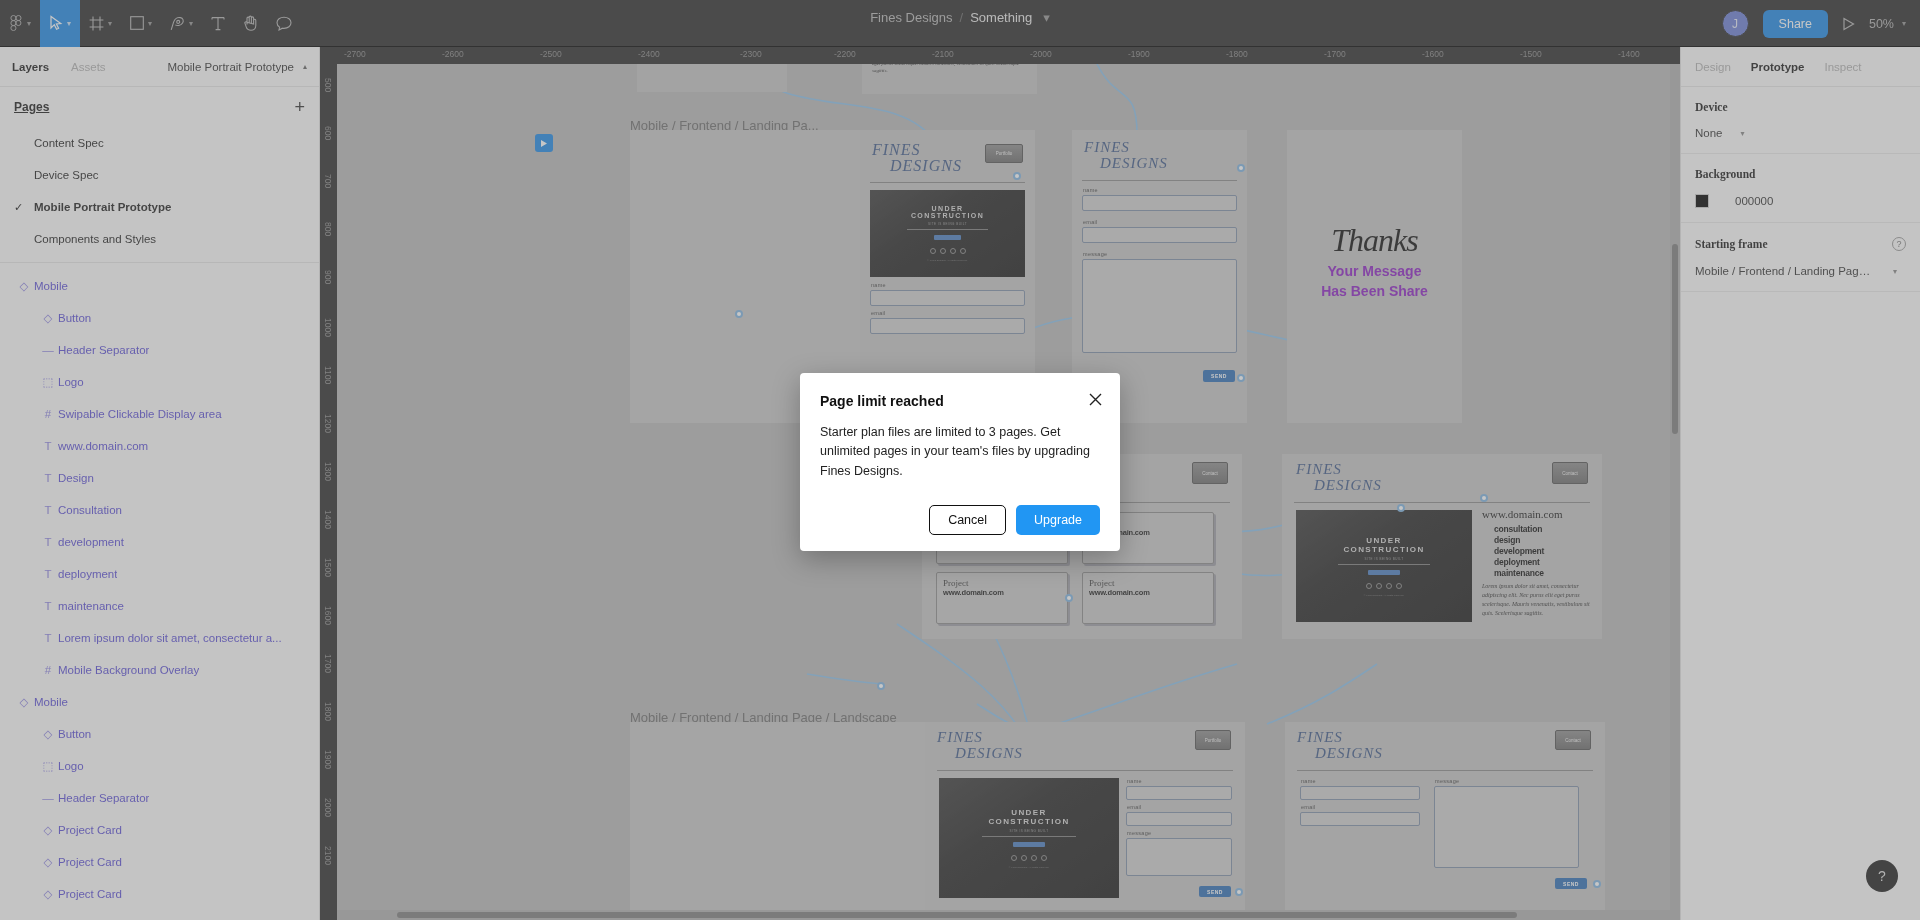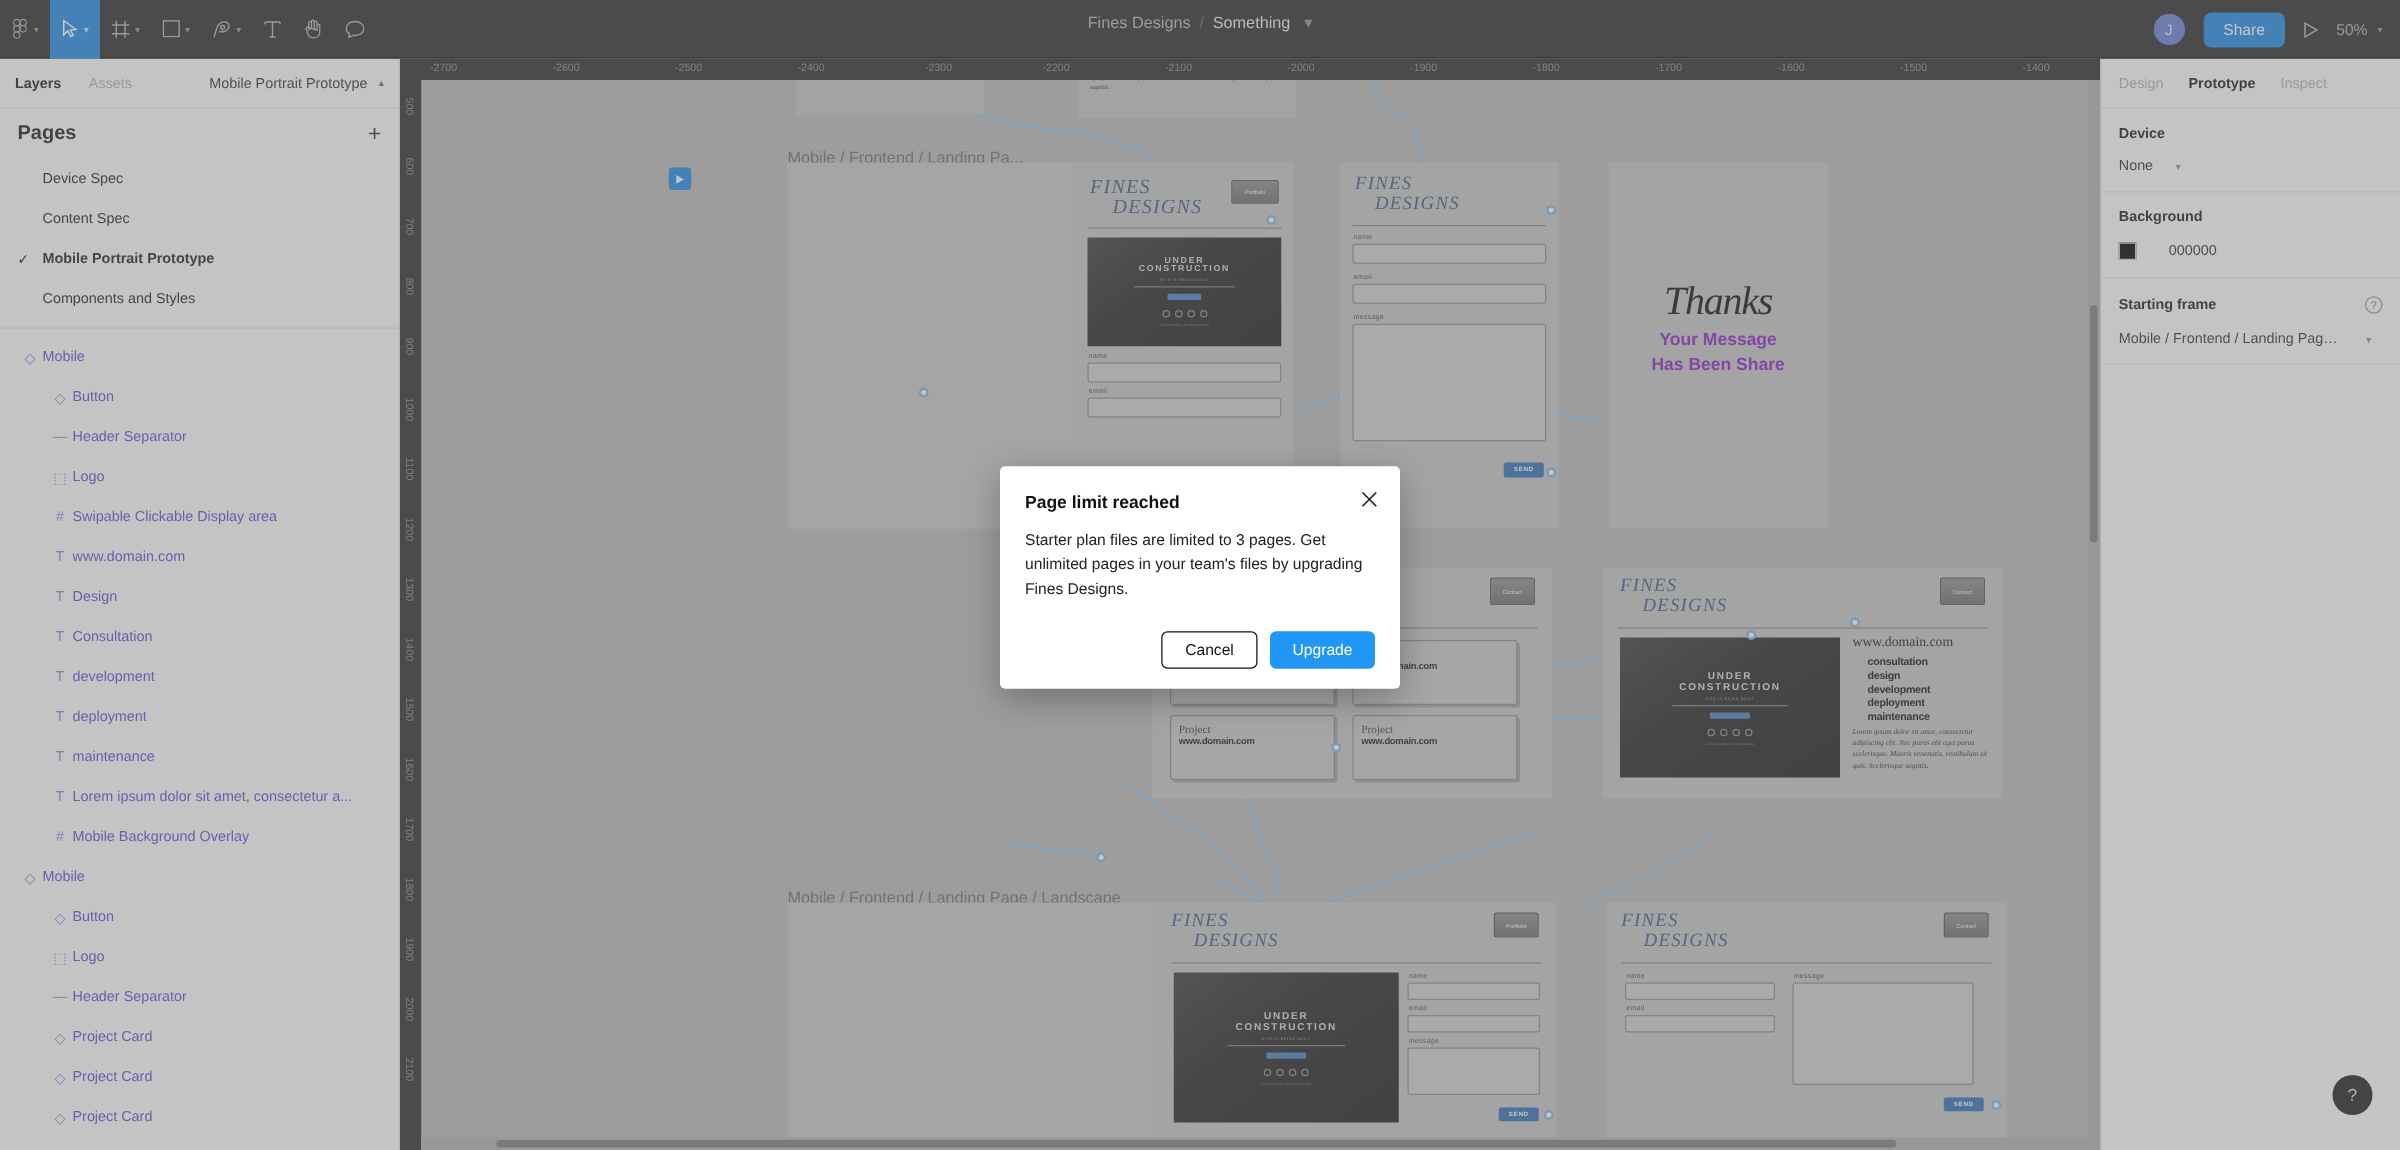--- a/index.html
+++ b/index.html
@@ -62,21 +62,21 @@
   .lp-tab { font-size: 11.5px; color: #b2b2b2; cursor: pointer; }
   .lp-tab.active { color: #1a1a1a; font-weight: bold; }
   .lp-page-sel {
     margin-left: auto; font-size: 11.5px; color: #333;
     display: flex; align-items: center; gap: 5px; cursor: pointer;
   }
   .pages-head {
     height: 40px; display: flex; align-items: center; padding: 0 14px;
     flex-shrink: 0;
   }
-  .pages-head .t { font-size: 16px; font-weight: bold; color: #1a1a1a; }
+  .pages-head .t { font-size: 12px; font-weight: bold; color: #1a1a1a; text-decoration: underline; }
   .plus { margin-left: auto; font-size: 18px; color: #333; cursor: pointer; line-height: 1; }
   .page-row {
     height: 32px; display: flex; align-items: center; padding: 0 14px;
     font-size: 11.5px; color: #222; cursor: pointer; flex-shrink: 0;
   }
   .page-row .chk { width: 20px; font-size: 11px; color: #111; }
   .page-row.sel .nm { font-weight: bold; }
   .lp-divider { height: 1px; background: #e5e5e5; margin: 7px 0; flex-shrink: 0; }
   .layers-list { flex: 1; overflow: hidden; }
   .layer-row {
@@ -96,21 +96,21 @@
     position: absolute; right: 0; top: 47px; width: 240px; height: 873px;
     background: #fbfbfb; border-left: 1px solid #e0e0e0;
   }
   .rp-tabs {
     height: 40px; display: flex; align-items: center; padding: 0 14px; gap: 20px;
     border-bottom: 1px solid #e5e5e5;
   }
   .rp-tab { font-size: 11.5px; color: #b2b2b2; cursor: pointer; }
   .rp-tab.active { color: #1a1a1a; font-weight: bold; }
   .rp-sec { padding: 14px; border-bottom: 1px solid #e8e8e8; }
-  .rp-label { font-size: 11.5px; font-weight: bold; color: #1a1a1a; margin-bottom: 14px; }
+  .rp-label { font-size: 11.5px; font-weight: bold; color: #1a1a1a; margin-bottom: 14px; font-family: Liberation Serif, serif; }
   .rp-row { display: flex; align-items: center; font-size: 11.5px; color: #333; gap: 18px; }
   .rp-row .chev { font-size: 8px; color: #888; }
   .swatch { width: 14px; height: 14px; background: #000; border: 1px solid #ccc; flex-shrink: 0; }
   .rp-head-row { display: flex; align-items: center; margin-bottom: 14px; }
   .qmark {
     margin-left: auto; width: 14px; height: 14px; border-radius: 50%;
     border: 1px solid #999; color: #777; font-size: 9px;
     display: flex; align-items: center; justify-content: center; cursor: pointer;
   }
   .rp-val-trunc {
@@ -349,25 +349,25 @@
       </div>
     </div>
 
     <div class="pages-head">
       <span class="t">Pages</span>
       <span class="plus">+</span>
     </div>
 
     <div class="page-row">
       <span class="chk"></span>
-      <span class="nm">Device Spec</span>
+      <span class="nm">Content Spec</span>
     </div>
     <div class="page-row">
       <span class="chk"></span>
-      <span class="nm">Content Spec</span>
+      <span class="nm">Device Spec</span>
     </div>
     <div class="page-row sel">
       <span class="chk">✓</span>
       <span class="nm">Mobile Portrait Prototype</span>
     </div>
     <div class="page-row">
       <span class="chk"></span>
       <span class="nm">Components and Styles</span>
     </div>
 

